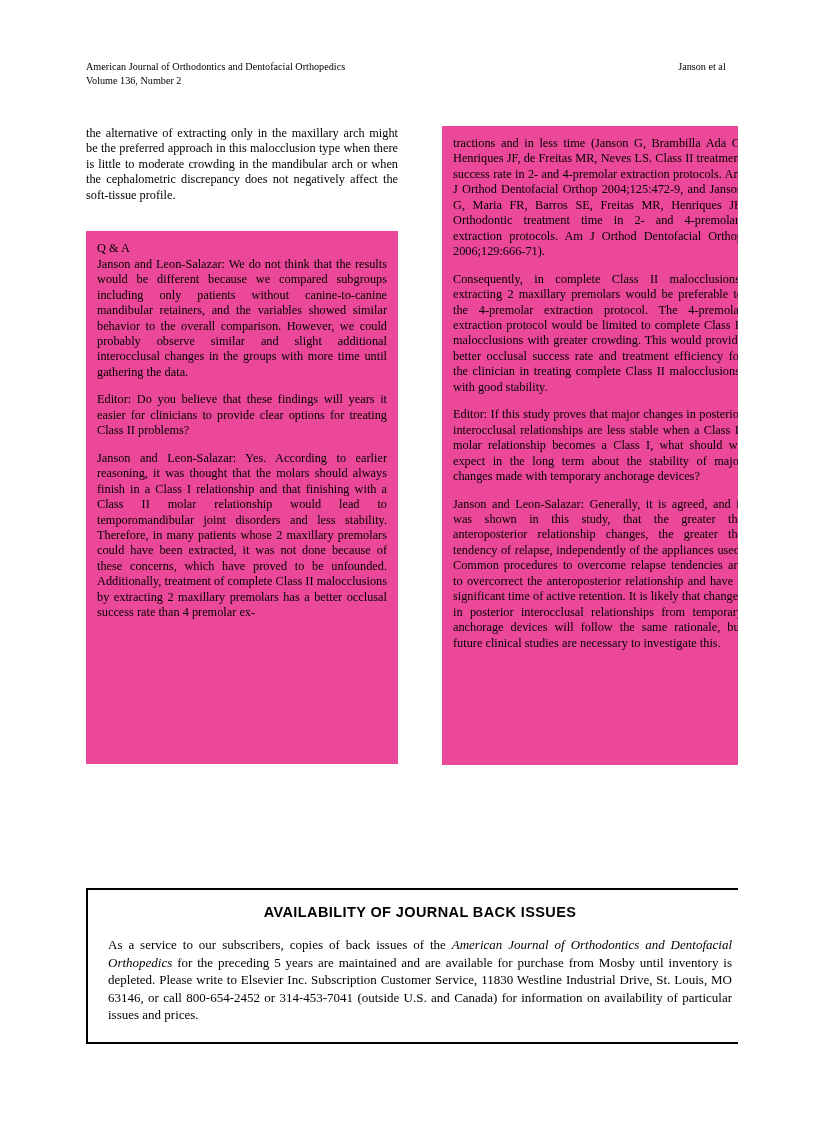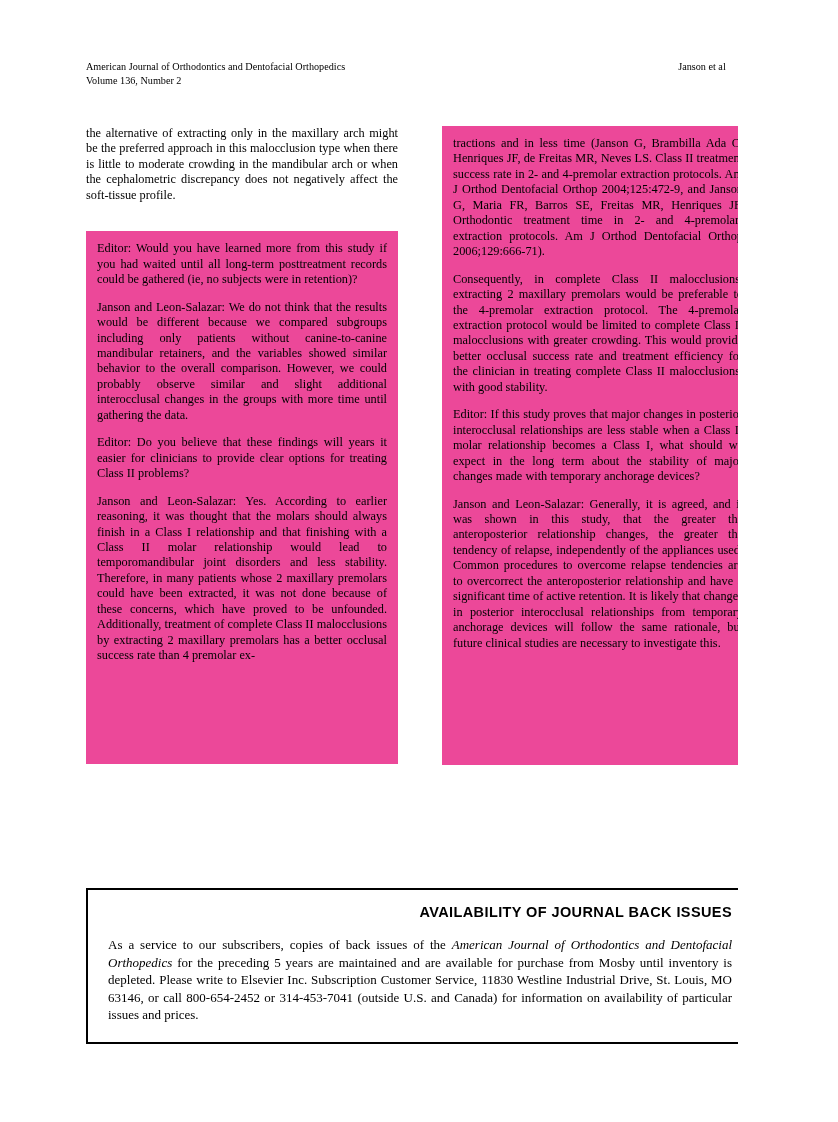--- a/index.html
+++ b/index.html
@@ -100,21 +100,21 @@
     left: 86px;
     top: 888px;
     width: 668px;
     box-sizing: border-box;
     border: 2.5px solid #000000;
     background: #ffffff;
     padding: 14px 20px 18px 20px;
   }
   .notice-title {
     margin: 0 0 16px 0;
-    text-align: right;
+    text-align: center;
     font-family: "Liberation Sans", sans-serif;
     font-weight: bold;
     font-size: 14.5px;
     letter-spacing: 0.4px;
   }
   .notice-body {
     margin: 0;
     font-size: 13px;
     line-height: 17.6px;
     text-align: justify;
@@ -138,21 +138,21 @@
       <span class="author">Janson et al</span><span class="pageno">155</span>
     </div>
   </div>
 
   <div class="columns">
 
     <div class="col">
       <p class="body-text">the alternative of extracting only in the maxillary arch might be the preferred approach in this malocclusion type when there is little to moderate crowding in the mandibular arch or when the cephalometric discrepancy does not negatively affect the soft-tissue profile.</p>
 
       <div class="qa-box left-box">
-        <p class="body-text first-para">Editor: Would you have learned more from this study if you had waited until all long-term posttreatment records could be gathered (ie, no subjects were in retention)?</p>
+        <p class="qa-label">Q &amp; A</p>
         <p class="body-text">Janson and Leon-Salazar: We do not think that the results would be different because we compared subgroups including only patients without canine-to-canine mandibular retainers, and the variables showed similar behavior to the overall comparison. However, we could probably observe similar and slight additional interocclusal changes in the groups with more time until gathering the data.</p>
         <p class="body-text">Editor: Do you believe that these findings will years it easier for clinicians to provide clear options for treating Class II problems?</p>
         <p class="body-text">Janson and Leon-Salazar: Yes. According to earlier reasoning, it was thought that the molars should always finish in a Class I relationship and that finishing with a Class II molar relationship would lead to temporomandibular joint disorders and less stability. Therefore, in many patients whose 2 maxillary premolars could have been extracted, it was not done because of these concerns, which have proved to be unfounded. Additionally, treatment of complete Class II malocclusions by extracting 2 maxillary premolars has a better occlusal success rate than 4 premolar ex-</p>
       </div>
     </div>
 
     <div class="col">
       <div class="qa-box right-box">
         <p class="body-text first-para">tractions and in less time (Janson G, Brambilla Ada C, Henriques JF, de Freitas MR, Neves LS. Class II treatment success rate in 2- and 4-premolar extraction protocols. Am J Orthod Dentofacial Orthop 2004;125:472-9, and Janson G, Maria FR, Barros SE, Freitas MR, Henriques JF. Orthodontic treatment time in 2- and 4-premolar-extraction protocols. Am J Orthod Dentofacial Orthop 2006;129:666-71).</p>
         <p class="body-text">Consequently, in complete Class II malocclusions, extracting 2 maxillary premolars would be preferable to the 4-premolar extraction protocol. The 4-premolar extraction protocol would be limited to complete Class II malocclusions with greater crowding. This would provide better occlusal success rate and treatment efficiency for the clinician in treating complete Class II malocclusions, with good stability.</p>

